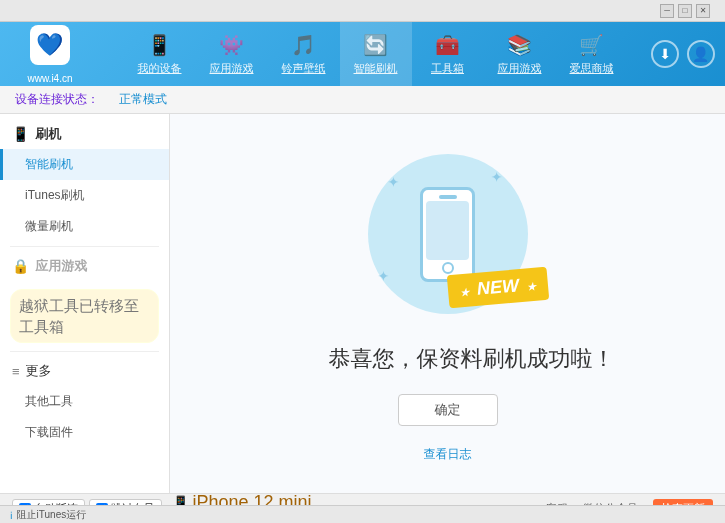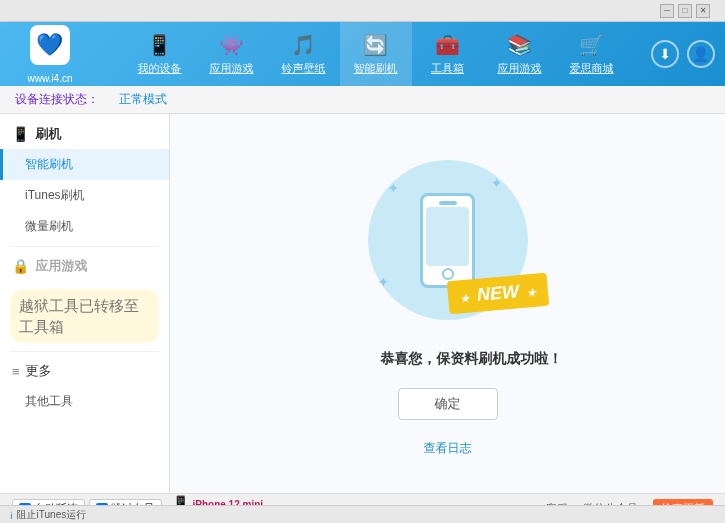--- a/index.html
+++ b/index.html
@@ -256,23 +256,23 @@
     .sparkle {
       position: absolute;
       color: #90cce8;
       font-size: 14px;
     }
     .sparkle-1 { top: 15px; right: 25px; }
     .sparkle-2 { top: 20px; left: 20px; }
     .sparkle-3 { bottom: 30px; left: 10px; }
 
     .success-text {
-      font-size: 14px;
+      font-size: 22px;
       color: #333;
-      font-weight: 700;
+      font-weight: 400;
       margin-left: 48px;
     }
     .confirm-btn {
       width: 100px;
       height: 32px;
       background: white;
       border: 1px solid #ccc;
       border-radius: 4px;
       cursor: pointer;
       font-size: 13px;
@@ -319,23 +319,23 @@
       border-radius: 3px;
     }
     .checkbox-item input[type=checkbox] {
       width: 12px; height: 12px;
     }
     .device-info {
       font-size: 11px;
       color: #333;
     }
     .device-name {
-      color: #be185d;
-      font-weight: bold;
-      font-size: 10px;
+      color: #a16207;
+      font-weight: normal;
+      font-size: 18px;
     }
     .device-detail {
       color: #777;
       font-size: 11px;
     }
     .bottom-right {
       display: flex;
       align-items: center;
       gap: 15px;
     }
@@ -480,20 +480,23 @@
 
     <div class="sidebar-divider"></div>
 
     <div class="sidebar-more-title">
       <span class="sidebar-more-icon">≡</span>
       <span>更多</span>
     </div>
 
     <div class="sidebar-item">
       <span>其他工具</span>
+    </div>
+    <div class="sidebar-item">
+      <span>下载固件</span>
     </div>
   </div>
 
   <div class="content">
 
     <div class="success-illustration">
       <div class="circle-bg">
         <div class="phone-shape">
           <div class="phone-speaker"></div>
           <div class="phone-screen"></div>

